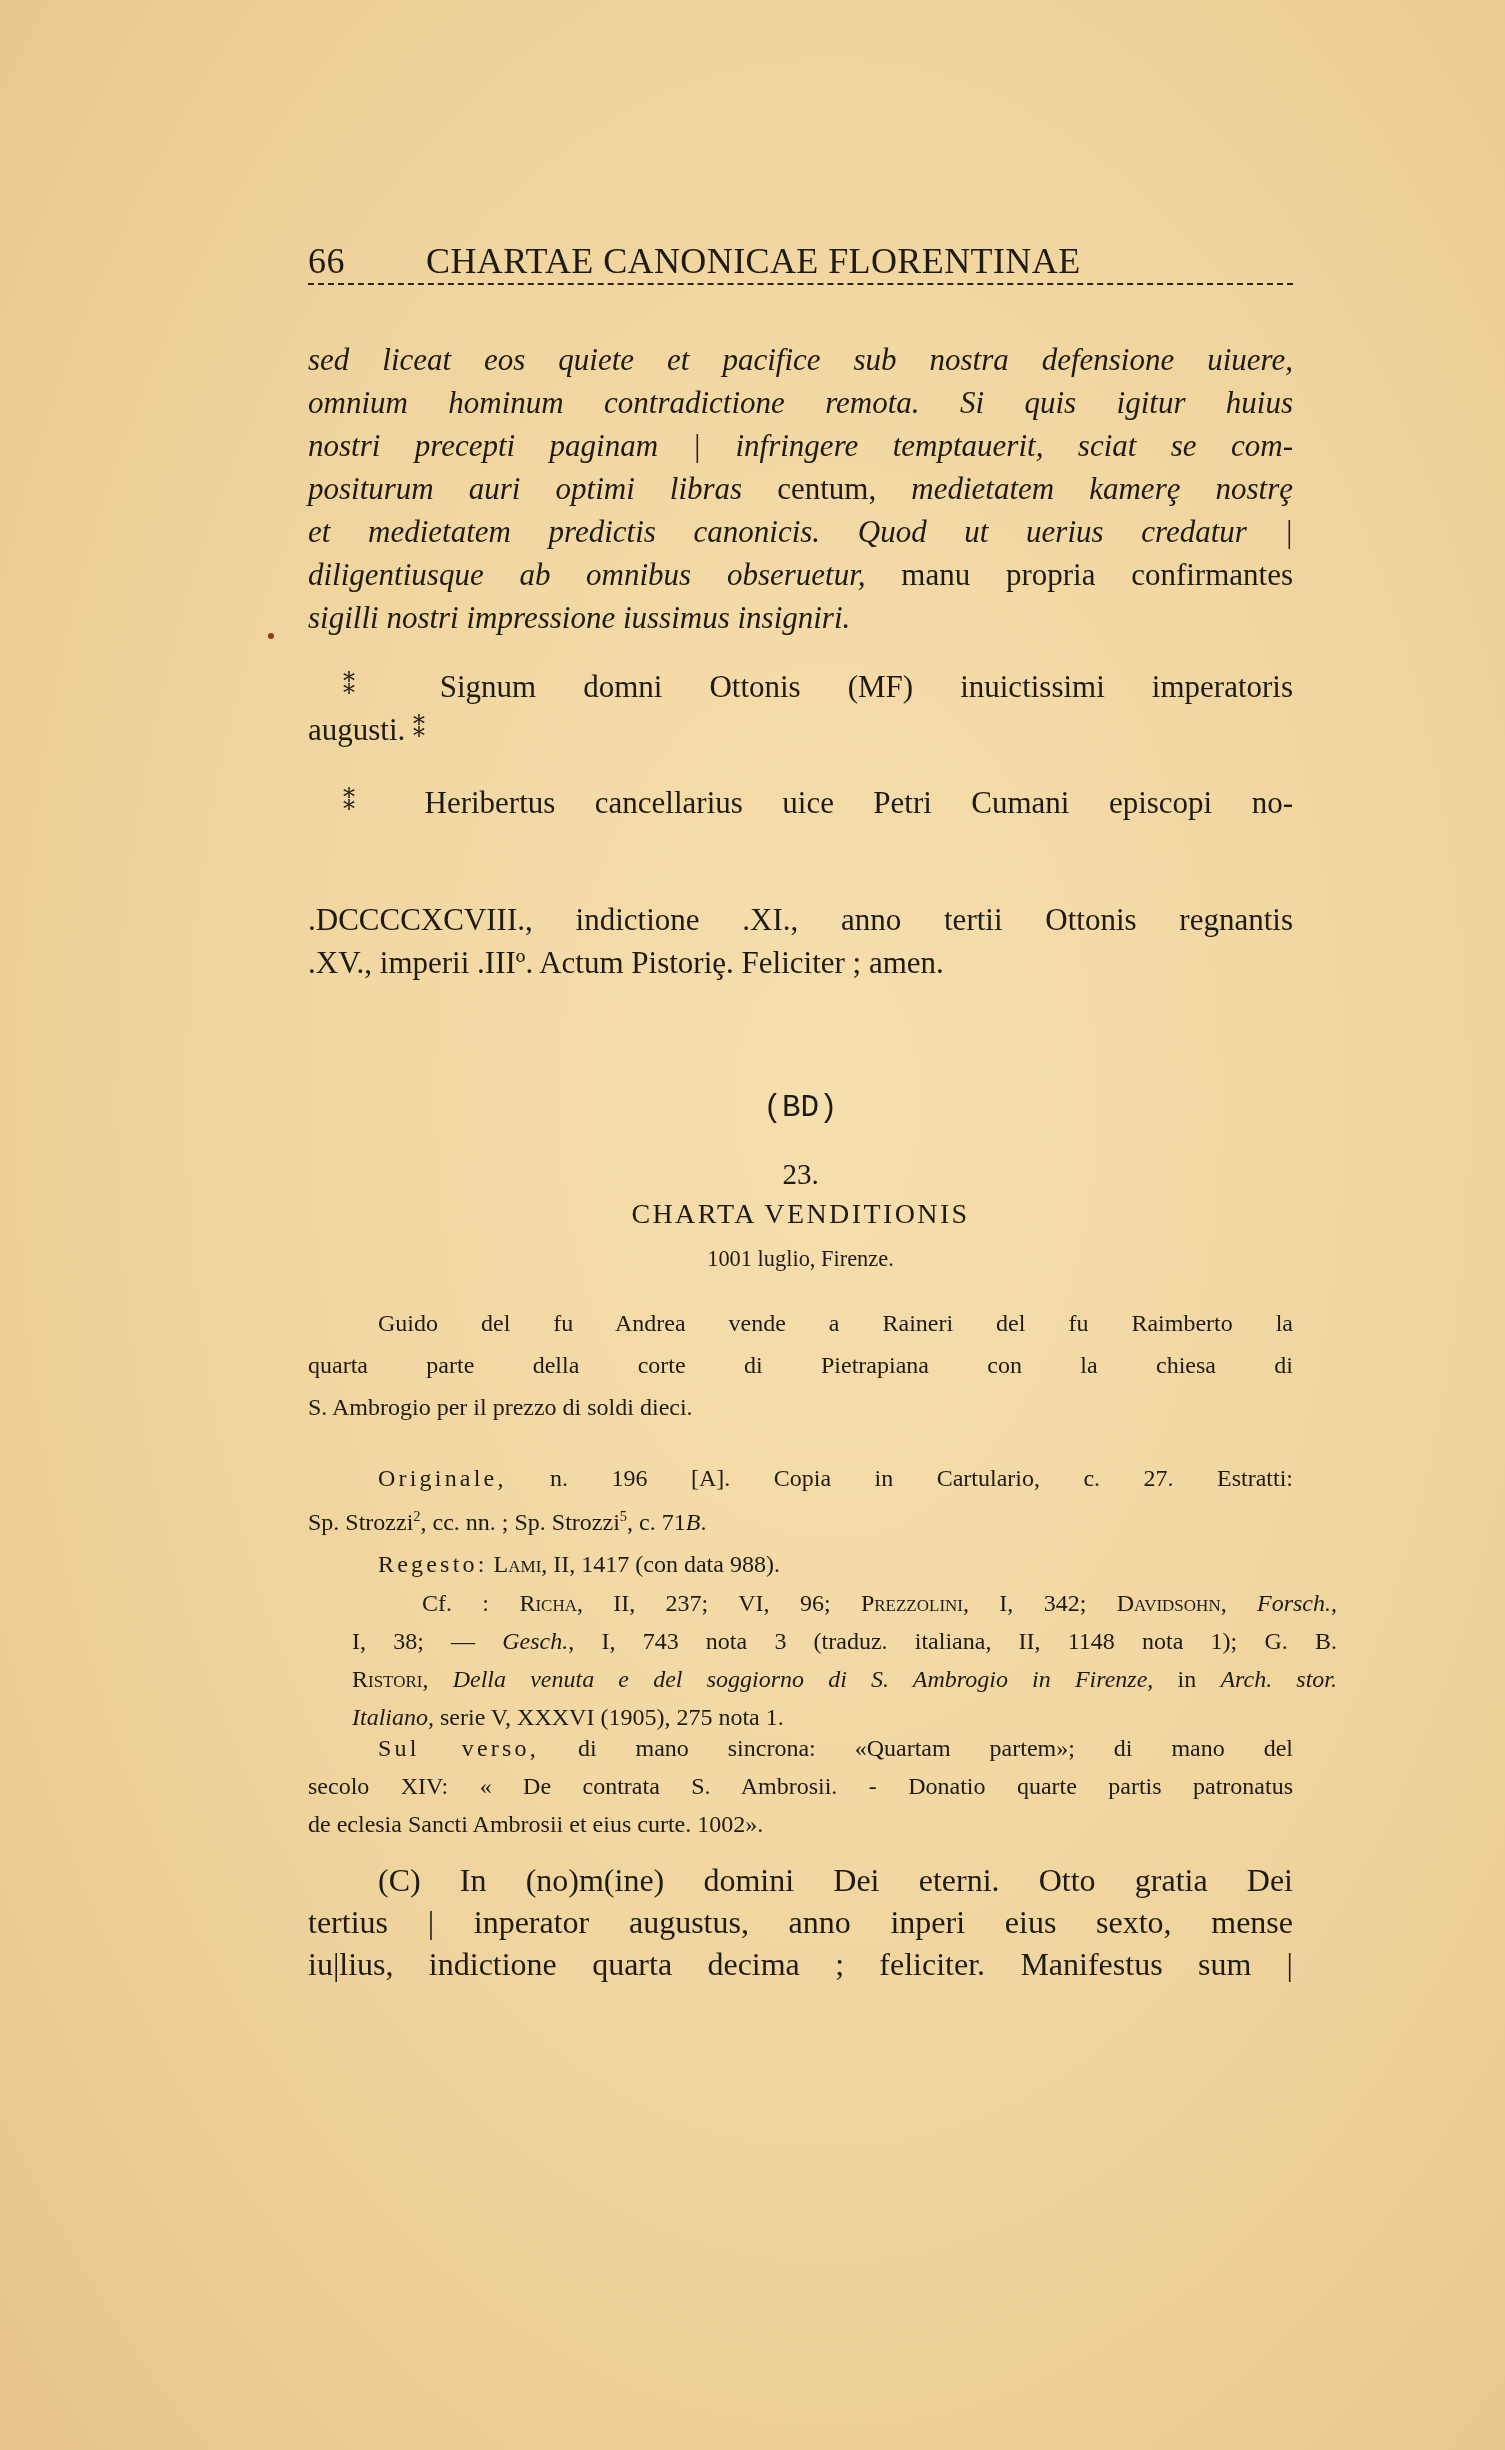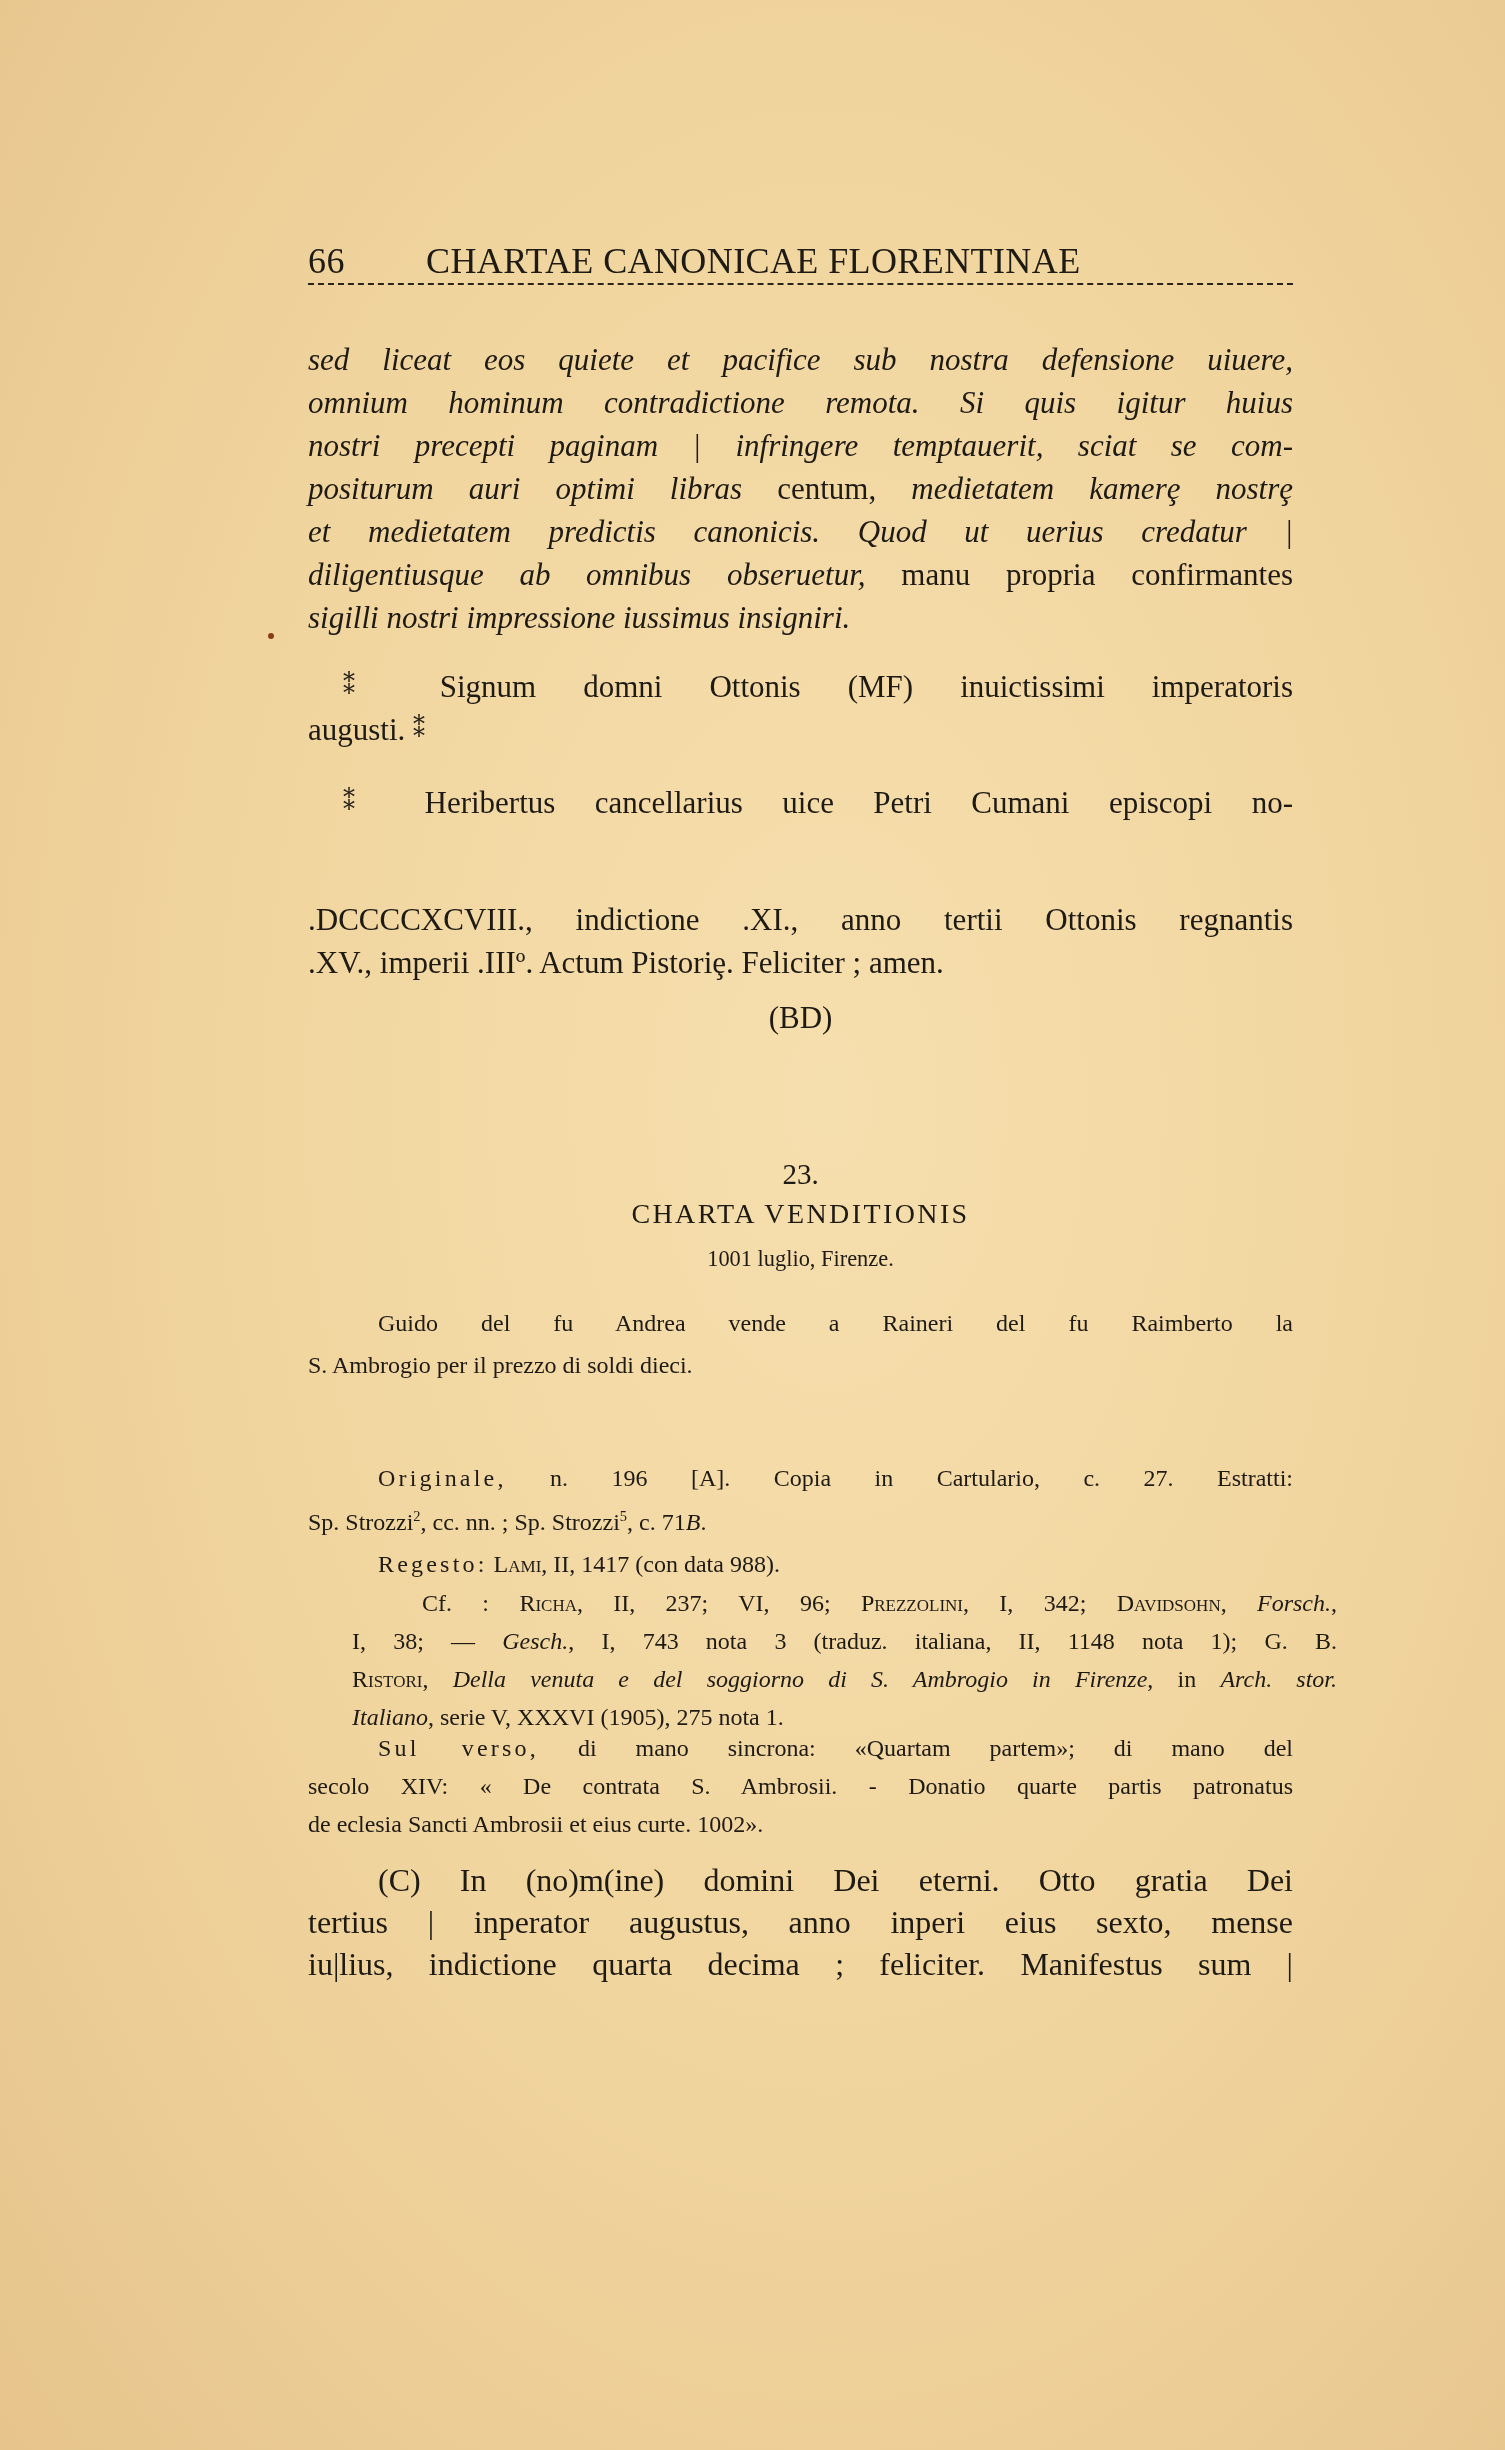--- a/index.html
+++ b/index.html
@@ -71,30 +71,31 @@
 
   <div class="block p" style="top:781px;">
     <span class="line indent" style="padding-left:35px;"><span class="cross">⁑</span> <span>Heribertus cancellarius uice Petri Cumani episcopi no-</span></span>
   </div>
 
   <div class="block p" style="top:898px;">
     <span class="line">.DCCCCXCVIII., indictione .XI., anno tertii Ottonis regnantis</span>
     <span class="line last">.XV., imperii .IIIº.   Actum Pistoriȩ.   Feliciter ; amen.</span>
   </div>
 
-  <div class="block p center" style="top:996px;">
+  <div class="block p center" style="top:1086px;font-family:Liberation Mono, monospace;">
     <span>(BD)</span>
   </div>
 
   <div class="block center rubric-num" style="top:1143px;">23.</div>
   <div class="block center rubric-title" style="top:1198px;">CHARTA VENDITIONIS</div>
   <div class="block center rubric-date" style="top:1246px;">1001 luglio, Firenze.</div>
 
   <div class="block p" style="top:1302px; font-size:24px; line-height:42px;">
     <span class="line indent" style="height:42px;">Guido del fu Andrea vende a Raineri del fu Raimberto la</span>
+    <span class="line" style="height:42px;">quarta parte della corte di Pietrapiana con la chiesa di</span>
     <span class="line last" style="height:42px;">S. Ambrogio per il prezzo di soldi dieci.</span>
   </div>
 
   <div class="block note" style="top:1459px;">
     <span class="line indent"><span class="spaced">Originale,</span> <span>n. 196 [A].   Copia in Cartulario, c. 27.   Estratti:</span></span>
     <span class="line last"><span>Sp. Strozzi</span><sup style="font-size:14.4px;">2</sup><span>, cc. nn. ; Sp. Strozzi</span><sup style="font-size:14.4px;">5</sup><span>, c. 71</span><span class="it">B</span><span>.</span></span>
   </div>
 
   <div class="block note" style="top:1545px;">
     <span class="line last indent"><span class="spaced">Regesto:</span> <span class="sc">Lami</span><span>, II, 1417 (con data 988).</span></span>

